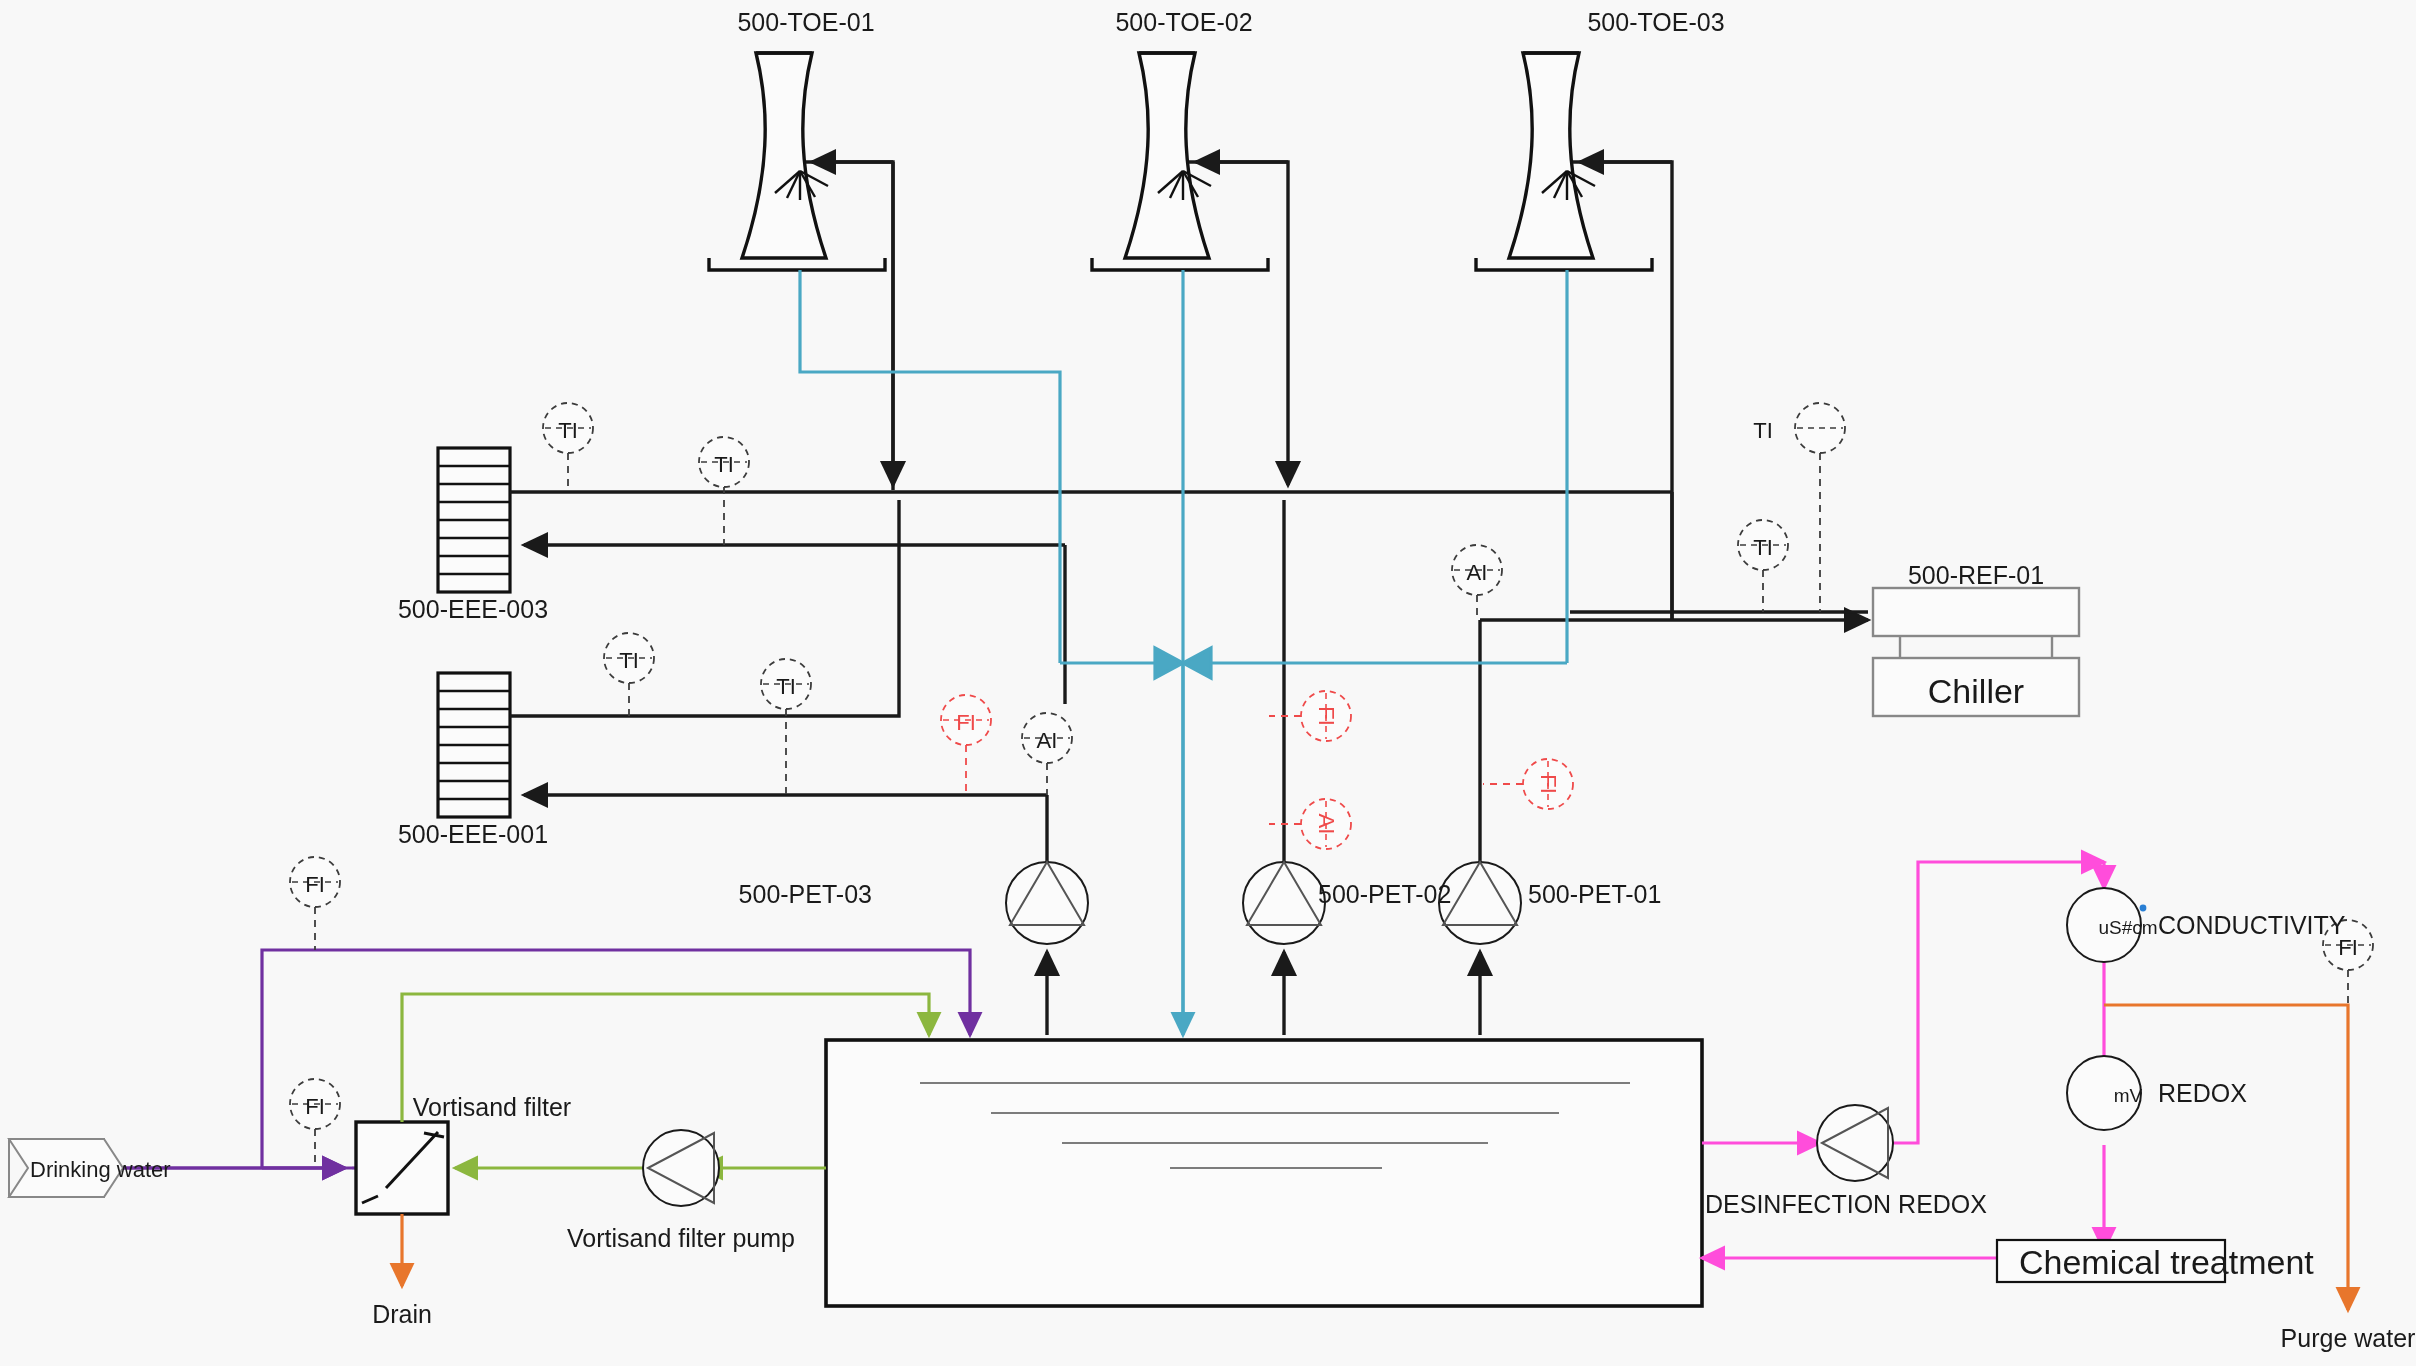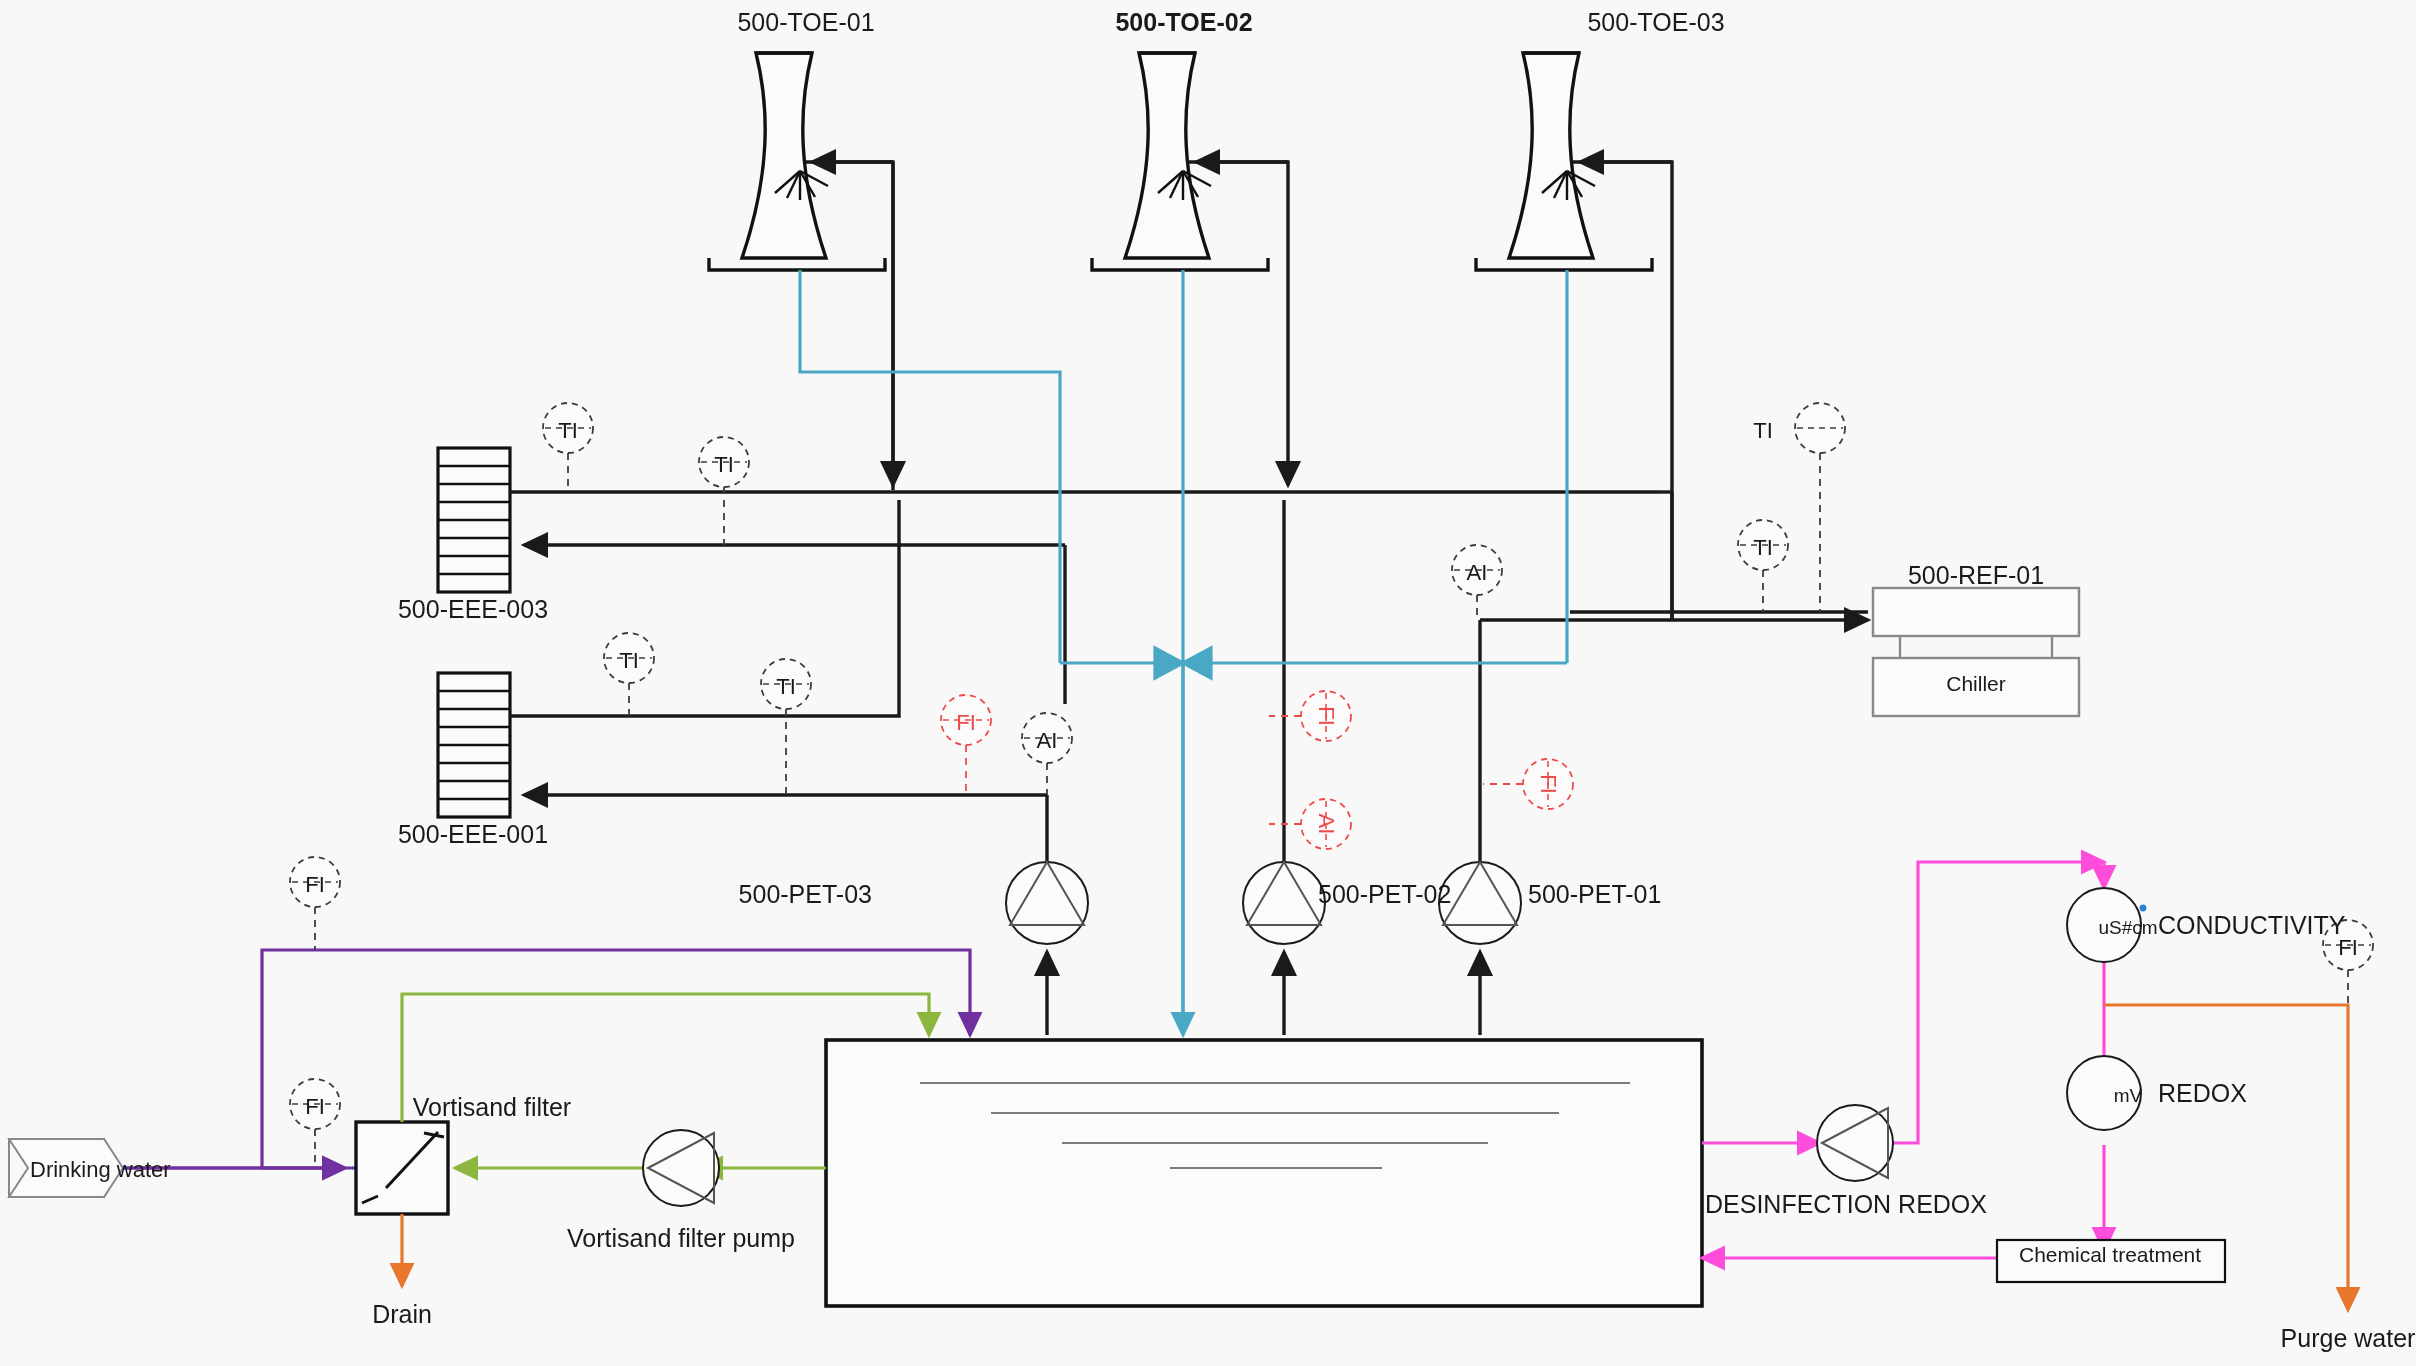--- a/index.html
+++ b/index.html
@@ -4,21 +4,21 @@
 <style>
   html,body{margin:0;padding:0;background:#f8f8f8;}
   body{width:2416px;height:1366px;position:relative;overflow:hidden;
        font-family:"Liberation Sans",sans-serif;color:#111;}
   #canvas{position:absolute;inset:0;width:2416px;height:1366px;}
   .lbl{position:absolute;white-space:nowrap;font-family:"Liberation Sans",sans-serif;
        color:#1a1a1a;}
   .t28{font-size:25px;}
   .t22{font-size:22px;}
   .t19{font-size:19px;margin-left:24px;}
-  .t31{font-size:21px;}
+  .t31{font-size:34px;}
   .ctr{transform:translateX(-50%);}
 </style>
 </head>
 <body>
 
 <svg id="canvas" viewBox="0 0 2416 1366" xmlns="http://www.w3.org/2000/svg">
   <defs>
     <marker id="ahB" markerWidth="9" markerHeight="9" refX="7.2" refY="4.5" orient="auto" markerUnits="strokeWidth">
       <path d="M0,0.6 L8.2,4.5 L0,8.4 z" fill="#1a1a1a"></path>
     </marker>
@@ -331,21 +331,21 @@
 
     <g>
         <circle cx="2348" cy="945" r="25" fill="#fbfbfb" stroke="#3c3c3c" stroke-width="1.8" stroke-dasharray="6 5"></circle>
        <line x1="2325" y1="945" x2="2371" y2="945" stroke="#3c3c3c" stroke-width="1.6" stroke-dasharray="6 5"></line>
        <line x1="2348" y1="970" x2="2348" y2="1005" stroke="#3c3c3c" stroke-width="1.8" stroke-dasharray="7 6"></line>
       </g>
   </g>
 </svg>
 
 <div class="lbl t28 ctr" style="left:806px;top:8px;">500-TOE-01</div>
-<div class="lbl t28 ctr" style="left:1184px;top:8px;font-weight:bold;">500-TOE-02</div>
+<div class="lbl t28 ctr" style="left:1184px;top:8px;">500-TOE-02</div>
 <div class="lbl t28 ctr" style="left:1656px;top:8px;">500-TOE-03</div>
 
 <div class="lbl t28 ctr" style="left:473px;top:595px;">500-EEE-003</div>
 <div class="lbl t28 ctr" style="left:473px;top:820px;">500-EEE-001</div>
 
 <div class="lbl t28" style="left:872px;top:880px;transform:translateX(-100%);">500-PET-03</div>
 <div class="lbl t28" style="left:1318px;top:880px;">500-PET-02</div>
 <div class="lbl t28" style="left:1528px;top:880px;">500-PET-01</div>
 
 <div class="lbl t28 ctr" style="left:1976px;top:561px;">500-REF-01</div>

